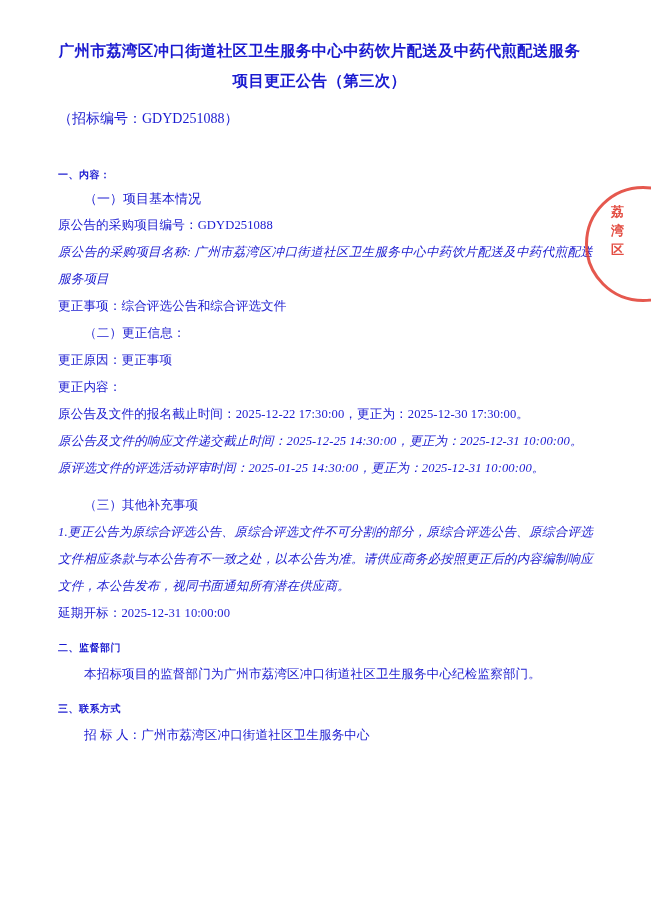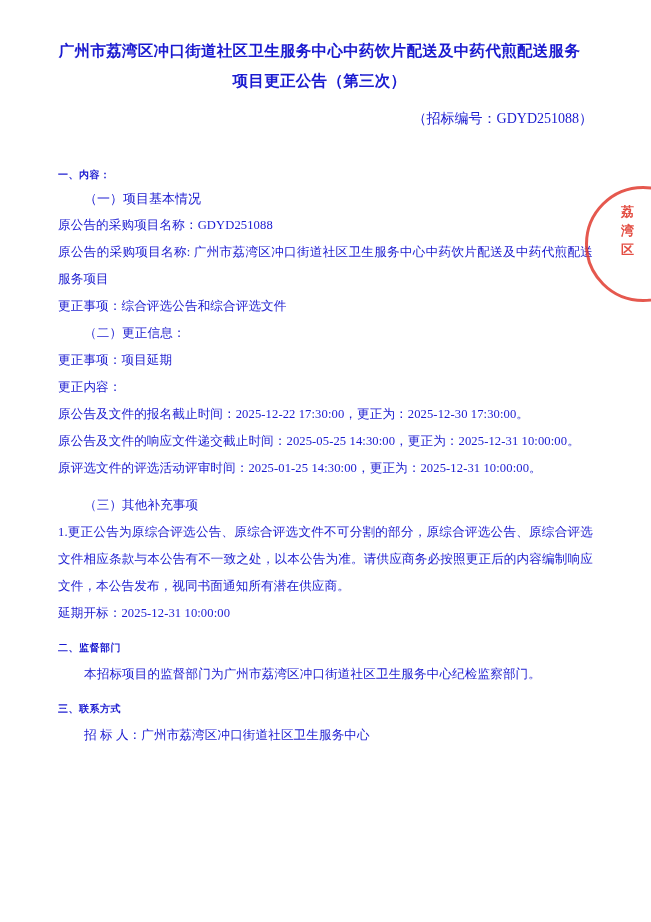--- a/index.html
+++ b/index.html
@@ -25,21 +25,21 @@
   .doc-title {
     text-align: center;
     font-size: 15.5px;
     font-weight: bold;
     line-height: 30px;
     letter-spacing: 0.3px;
     color: #1a1ad0;
     margin: 6px 12px 0 0;
   }
   .doc-subtitle {
-    text-align: right;
+    text-align: left;
     font-size: 14px;
     line-height: 30px;
     margin-top: 8px;
     color: #1a1ad0;
   }
   .section-head {
     font-size: 10px;
     font-weight: bold;
     margin-top: 14px;
     margin-bottom: 6px;
@@ -54,20 +54,21 @@
     font-size: 12.6px;
     line-height: 27px;
     margin: 0;
     letter-spacing: 0.1px;
   }
   .para.indent {
     text-indent: 26px;
   }
   .para.just {
     text-align: justify;
+    font-style: italic;
   }
   .spacer-sm { height: 10px; }
   .spacer-md { height: 20px; }
   .stamp {
     position: absolute;
     right: -6px;
     top: 186px;
     width: 72px;
     height: 118px;
     overflow: hidden;
@@ -79,21 +80,21 @@
     top: 0px;
     width: 116px;
     height: 116px;
     border: 3px solid #e03b2f;
     border-radius: 50%;
     box-sizing: border-box;
     opacity: 0.85;
   }
   .stamp .stamp-text {
     position: absolute;
-    left: 36px;
+    left: 26px;
     top: 16px;
     width: 22px;
     color: #e03b2f;
     font-size: 13px;
     line-height: 19px;
     font-weight: bold;
     letter-spacing: 1px;
     opacity: 0.9;
     font-family: "Liberation Serif", serif;
   }
@@ -110,29 +111,29 @@
 
   <h1 class="doc-title">广州市荔湾区冲口街道社区卫生服务中心中药饮片配送及中药代煎配送服务项目更正公告（第三次）</h1>
   <div class="doc-subtitle">（招标编号：GDYD251088）</div>
 
   <div class="spacer-md"></div>
 
   <div class="section-head">一、内容：</div>
 
   <div class="sub-head">（一）项目基本情况</div>
 
-  <p class="para">原公告的采购项目名称：GDYD251088</p>
+  <p class="para">原公告的采购项目编号：GDYD251088</p>
   <p class="para just">原公告的采购项目名称: 广州市荔湾区冲口街道社区卫生服务中心中药饮片配送及中药代煎配送服务项目</p>
 
   <p class="para">更正事项：综合评选公告和综合评选文件</p>
   <p class="para indent">（二）更正信息：</p>
-  <p class="para">更正事项：项目延期</p>
+  <p class="para">更正原因：更正事项</p>
   <p class="para">更正内容：</p>
   <p class="para">原公告及文件的报名截止时间：2025-12-22  17:30:00，更正为：2025-12-30  17:30:00。</p>
-  <p class="para just">原公告及文件的响应文件递交截止时间：2025-05-25  14:30:00，更正为：2025-12-31 10:00:00。</p>
+  <p class="para just">原公告及文件的响应文件递交截止时间：2025-12-25  14:30:00，更正为：2025-12-31 10:00:00。</p>
   <p class="para just">原评选文件的评选活动评审时间：2025-01-25  14:30:00，更正为：2025-12-31 10:00:00。</p>
 
   <div class="spacer-sm"></div>
 
   <p class="para indent">（三）其他补充事项</p>
   <p class="para just">1.更正公告为原综合评选公告、原综合评选文件不可分割的部分，原综合评选公告、原综合评选文件相应条款与本公告有不一致之处，以本公告为准。请供应商务必按照更正后的内容编制响应文件，本公告发布，视同书面通知所有潜在供应商。</p>
   <p class="para">延期开标：2025-12-31 10:00:00</p>
 
   <div class="section-head">二、监督部门</div>
   <p class="para indent">本招标项目的监督部门为广州市荔湾区冲口街道社区卫生服务中心纪检监察部门。</p>

